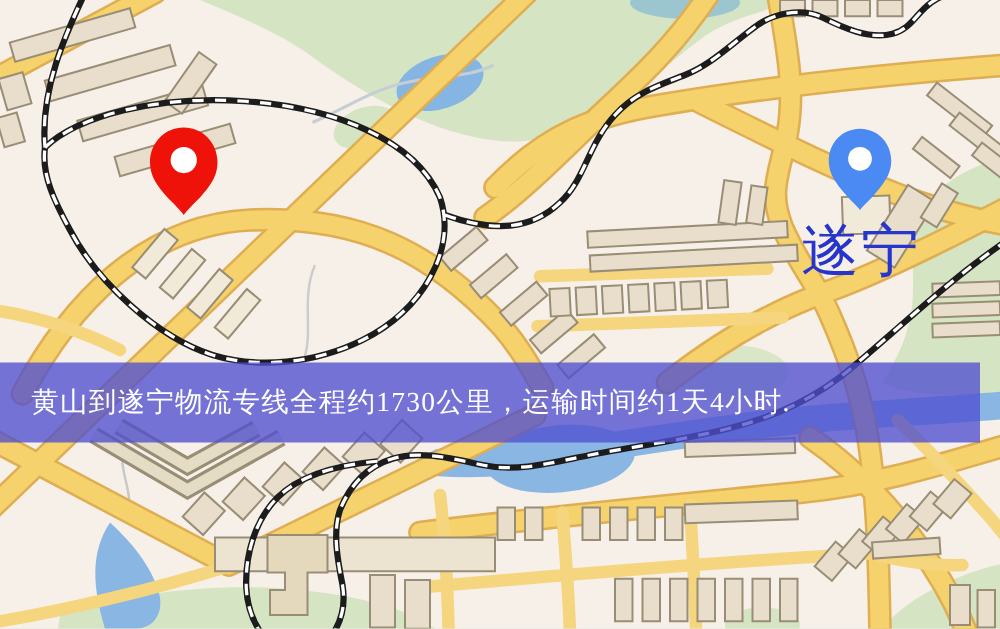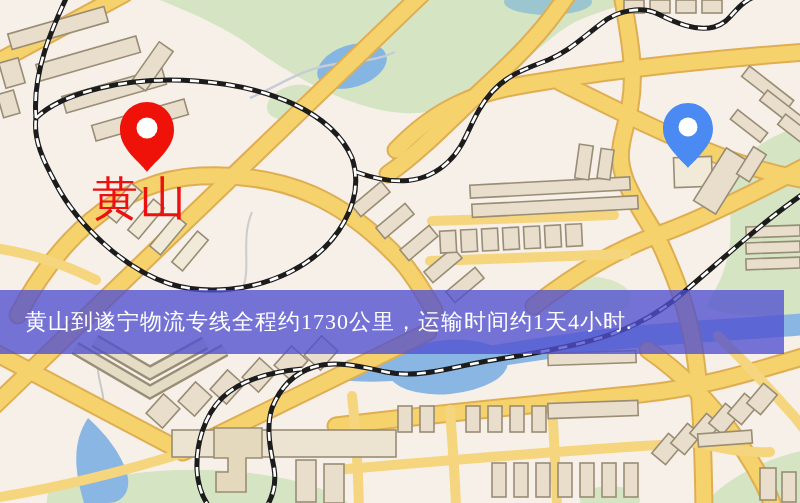--- a/index.html
+++ b/index.html
@@ -199,19 +199,19 @@
     <path d="M147,102 C132,102 120,114 120,130 C120,141 126,149 134,158 C140,164 145,169 147,172 C149,169 154,164 160,158 C168,149 174,141 174,130 C174,114 162,102 147,102 Z" fill="#ee1208"></path>
     <circle cx="147" cy="128" r="10.5" fill="#ffffff"></circle>
   </g>
 
   <g>
     <path d="M688,103 C674,103 663,114 663,129 C663,139 669,147 676,155 C681,161 686,165 688,168 C690,165 695,161 700,155 C707,147 713,139 713,129 C713,114 702,103 688,103 Z" fill="#4a8af2"></path>
     <circle cx="688" cy="127" r="9.5" fill="#ffffff"></circle>
   </g>
 </svg>
 
-<div class="map-label origin-label">黄山</div>
+<div class="map-label dest-label">遂宁</div>
 
 <div class="banner">
   <span>黄山到遂宁物流专线全程约1730公里，运输时间约1天4小时.</span>
 </div>
 
 </div>
 
 </body></html>

